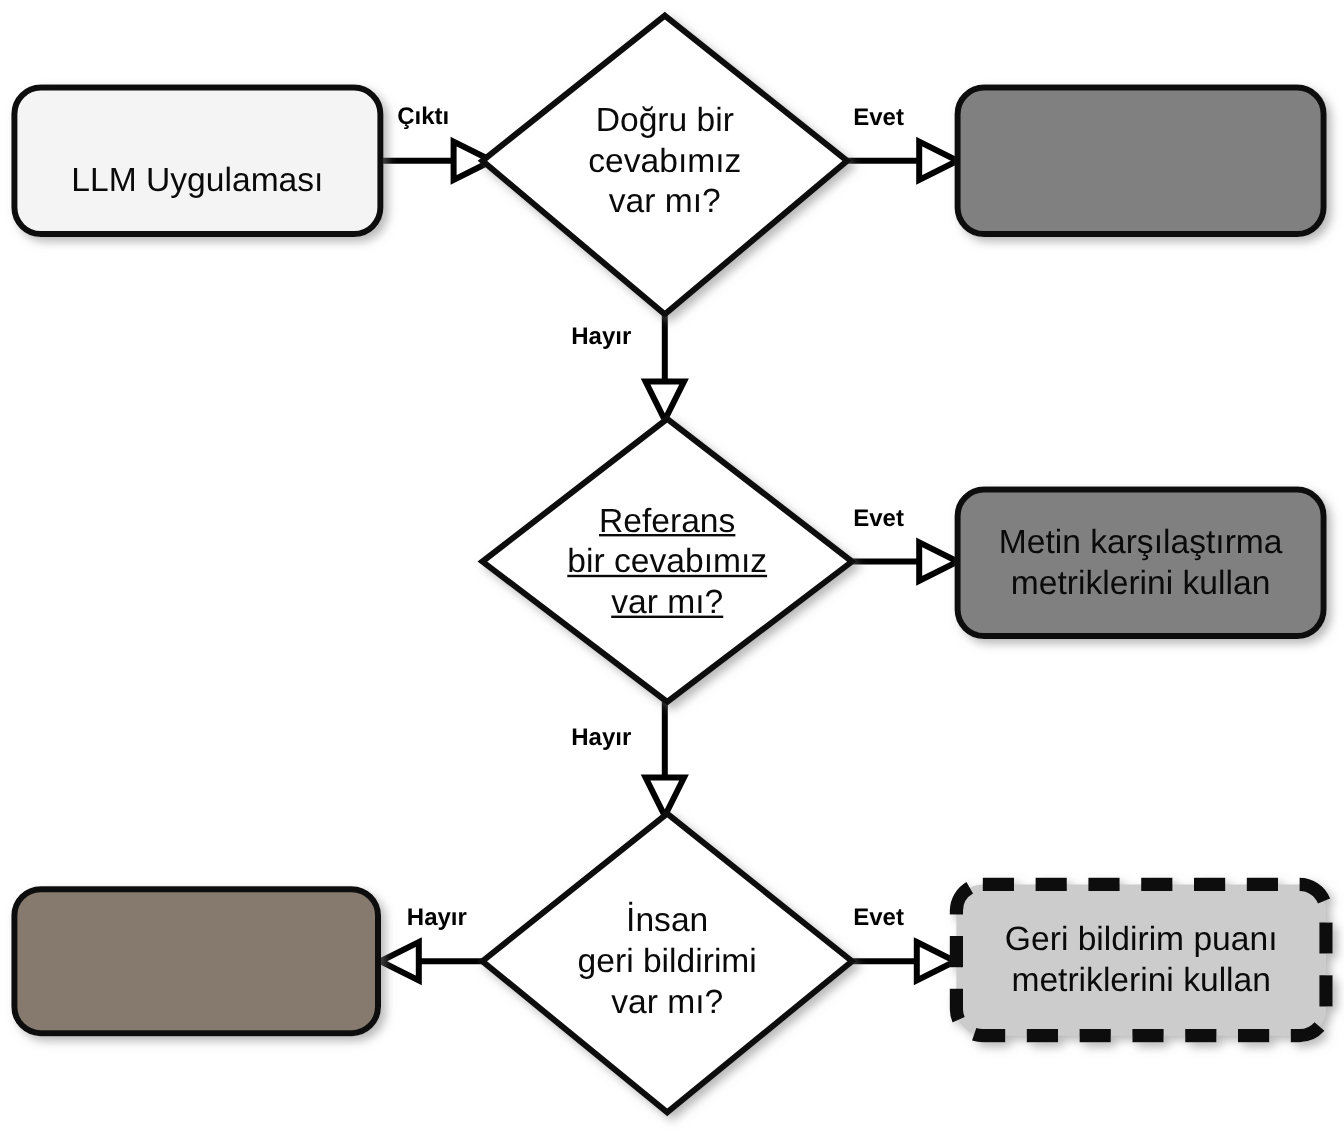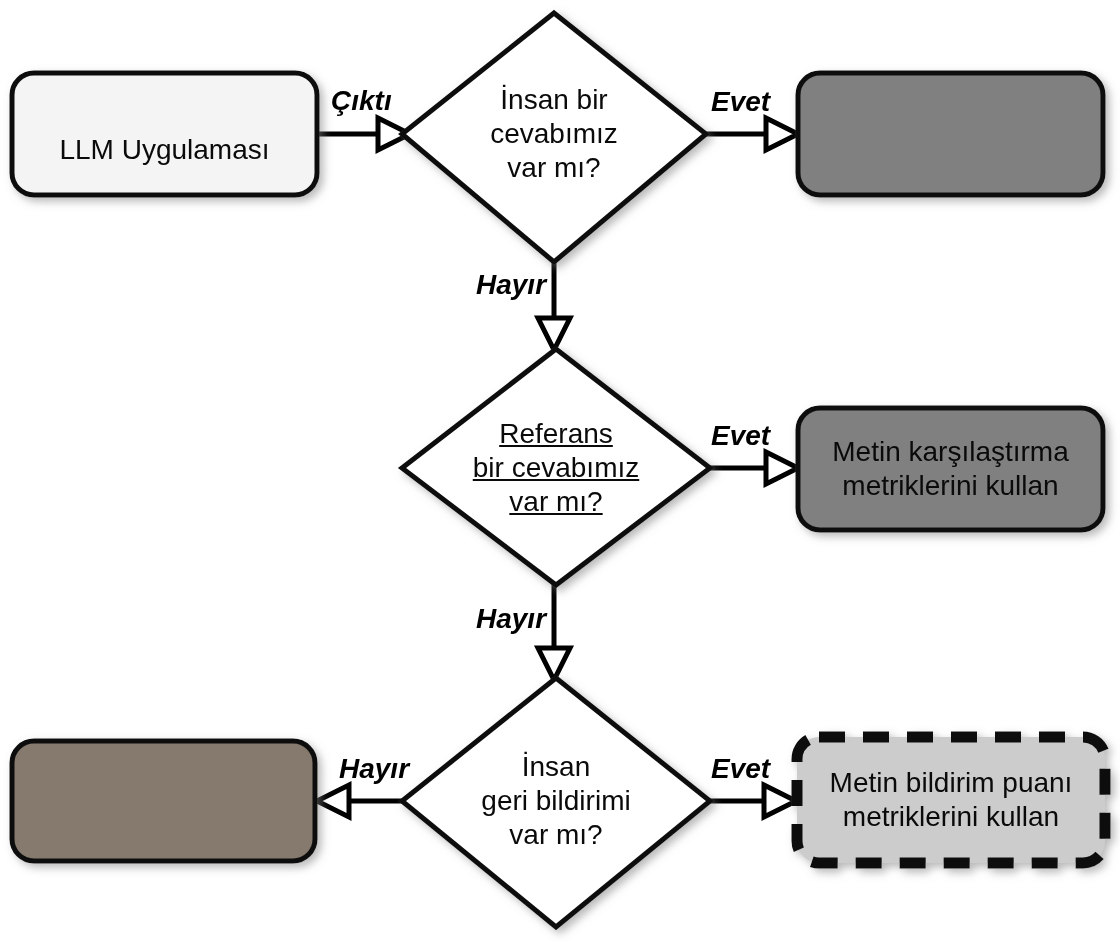--- a/index.html
+++ b/index.html
@@ -34,25 +34,24 @@
     text-align: center;
     color: #0a0a0a;
     font-size: 28px;
     line-height: 1.22;
     white-space: pre-line;
     pointer-events: none;
   }
   .edge-label {
     position: absolute;
     color: #000000;
-    font-size: 28px;
+    font-size: 20px;
     font-weight: bold;
     line-height: 1;
     white-space: nowrap;
-    font-style: italic;
   }
 </style>
 </head>
 <body>
 
 <div id="canvas">
 
   <svg class="layer" viewBox="0 0 1120 944" xmlns="http://www.w3.org/2000/svg">
     <defs>
       <filter id="dropshadow" x="-20%" y="-20%" width="160%" height="160%">
@@ -123,37 +122,37 @@
       <rect x="797" y="737" width="308" height="126" rx="22" ry="22" fill="#CCCCCC" stroke="#111111" stroke-width="11" stroke-dasharray="26 18" filter="url(#dropshadow)"></rect>
     </g>
 
     <g>
       <rect x="12" y="741" width="303" height="120" rx="22" ry="22" fill="#857A6D" stroke="#111111" stroke-width="5" filter="url(#dropshadow)"></rect>
     </g>
   </svg>
 
   <div class="node-label" style="left:12px; top:89px; width:305px; height:122px;">LLM Uygulaması</div>
 
-  <div class="node-label" style="left:424px; top:74px; width:260px; height:120px;">İnsan bir
+  <div class="node-label" style="left:424px; top:74px; width:260px; height:120px;">Doğru bir
 cevabımız
 var mı?</div>
 
 
   <div class="node-label" style="left:416px; top:408px; width:280px; height:120px;text-decoration:underline;">Referans
 bir cevabımız
 var mı?</div>
 
   <div class="node-label" style="left:798px; top:408px; width:305px; height:122px;">Metin karşılaştırma
 metriklerini kullan</div>
 
   <div class="node-label" style="left:416px; top:741px; width:280px; height:120px;">İnsan
 geri bildirimi
 var mı?</div>
 
-  <div class="node-label" style="left:797px; top:737px; width:308px; height:126px;">Metin bildirim puanı
+  <div class="node-label" style="left:797px; top:737px; width:308px; height:126px;">Geri bildirim puanı
 metriklerini kullan</div>
 
 
   <div class="edge-label" style="left:331px; top:87px;">Çıktı</div>
 
   <div class="edge-label" style="left:711px; top:88px;">Evet</div>
 
   <div class="edge-label" style="left:476px; top:271px;">Hayır</div>
 
   <div class="edge-label" style="left:711px; top:422px;">Evet</div>

